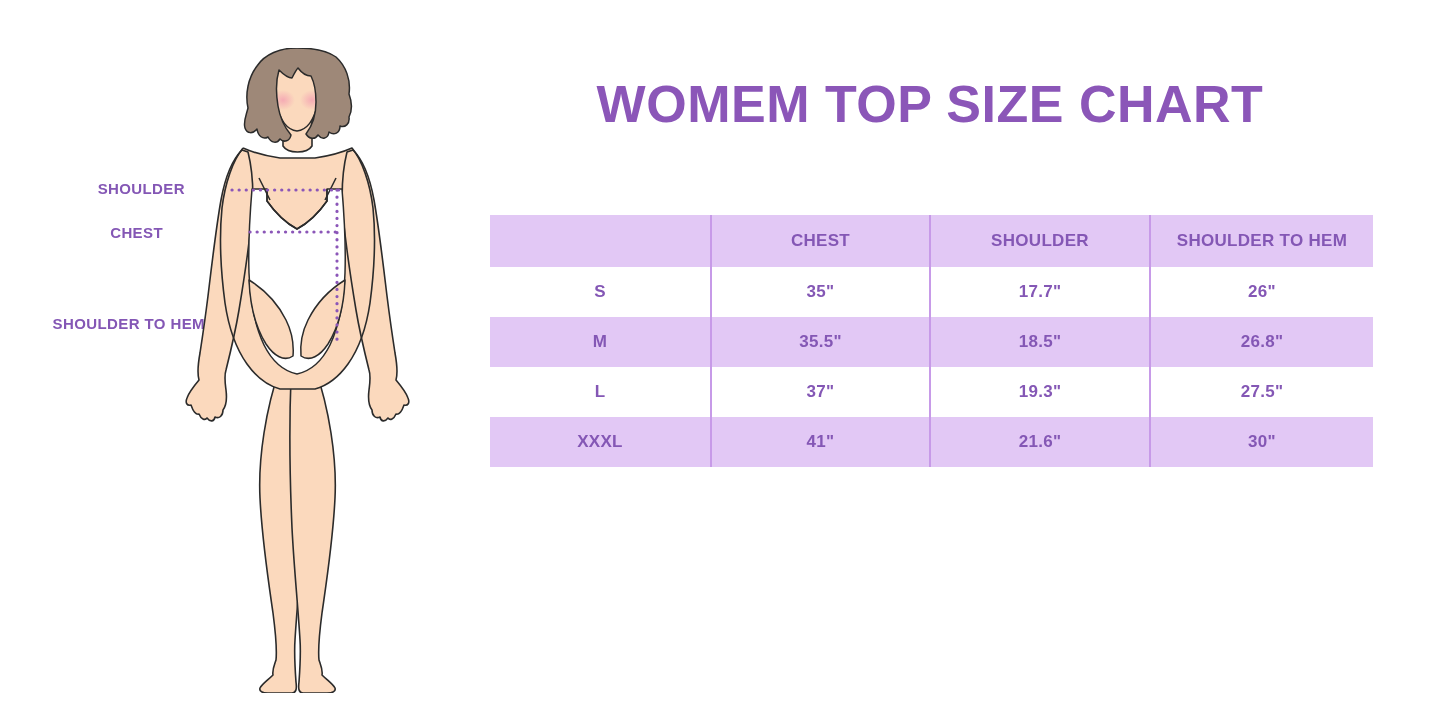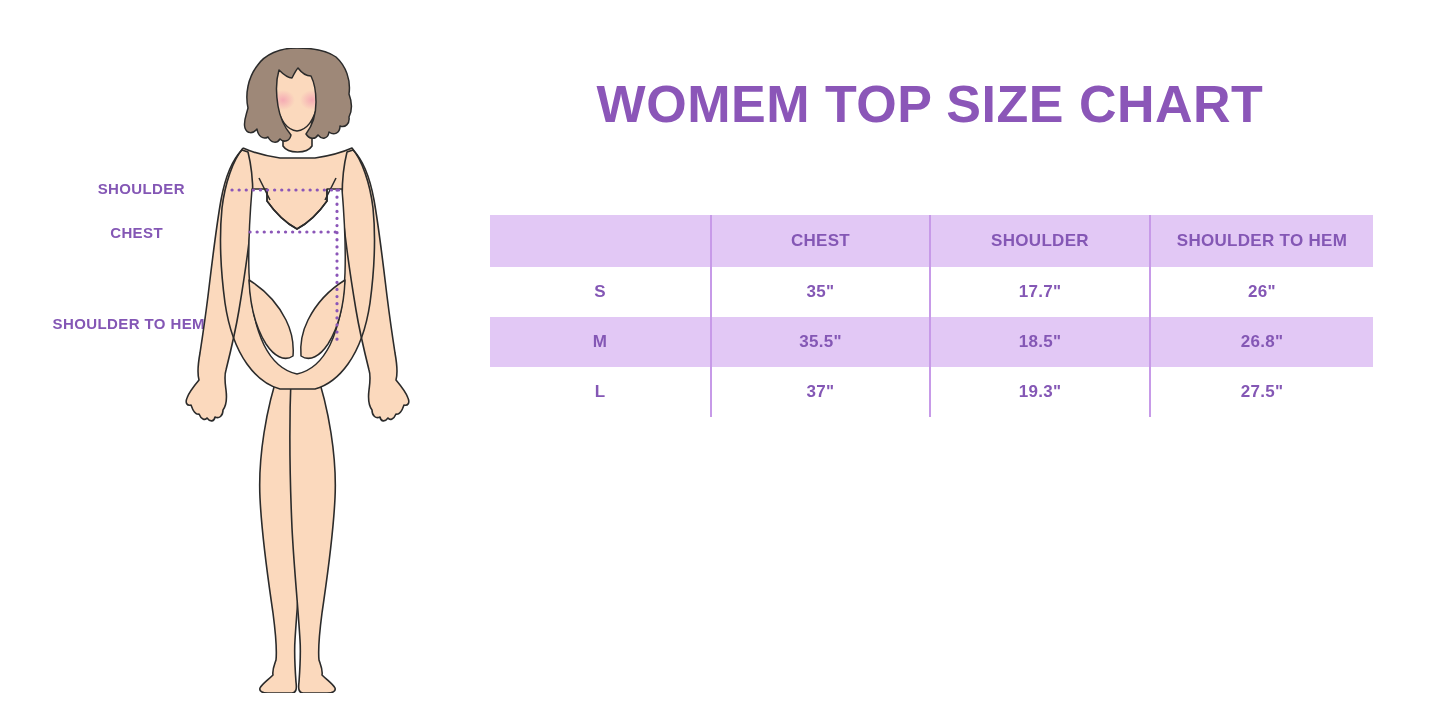--- a/index.html
+++ b/index.html
@@ -314,16 +314,22 @@
         <td class="band-fill">35.5"</td>
         <td class="band-fill">18.5"</td>
         <td class="band-fill">26.8"</td>
       </tr>
       <tr>
         <td class="band-empty">L</td>
         <td class="band-empty">37"</td>
         <td class="band-empty">19.3"</td>
         <td class="band-empty">27.5"</td>
       </tr>
+      <tr>
+        <td class="band-fill">XXXL</td>
+        <td class="band-fill">41"</td>
+        <td class="band-fill">21.6"</td>
+        <td class="band-fill">30"</td>
+      </tr>
     </tbody>
   </table>
 
 </div>
 
 </body></html>

